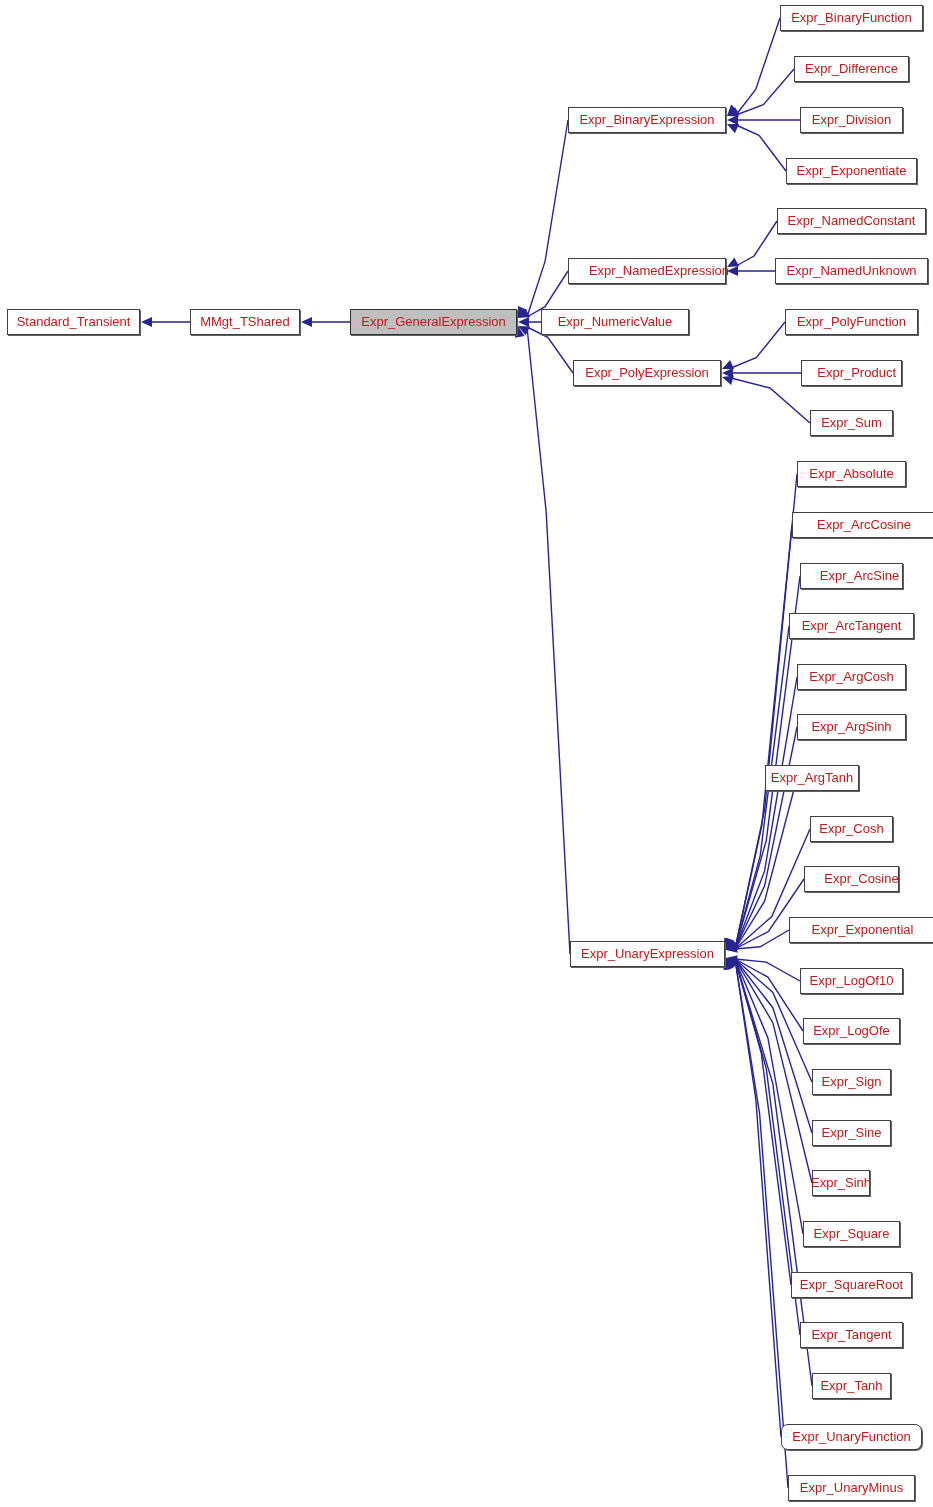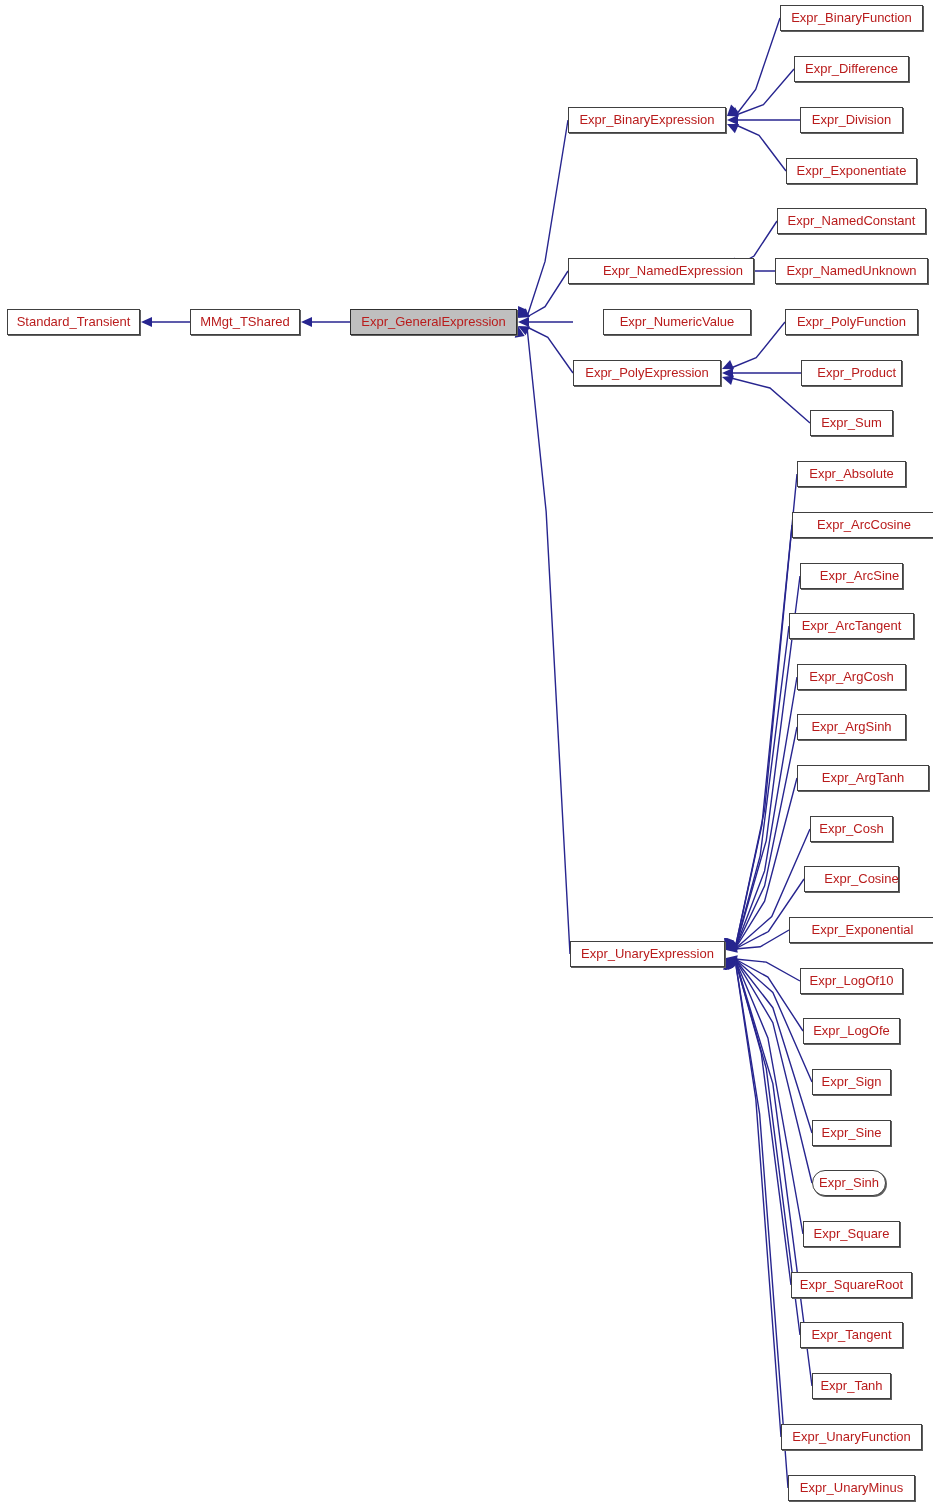--- a/index.html
+++ b/index.html
@@ -145,24 +145,24 @@
       </div>
       <div class="node" style="left: 190px; top: 309px; width: 110px;">
         <span class="node-label">MMgt_TShared</span>
       </div>
       <div class="node highlight" style="left: 350px; top: 309px; width: 167px;">
         <span class="node-label">Expr_GeneralExpression</span>
       </div>
       <div class="node" style="left: 568px; top: 107px; width: 158px;">
         <span class="node-label">Expr_BinaryExpression</span>
       </div>
-      <div class="node" style="left: 568px; top: 258px; width: 186px; padding-left: 24px;">
+      <div class="node" style="left: 568px; top: 258px; width: 158px; padding-left: 24px;">
         <span class="node-label">Expr_NamedExpression</span>
       </div>
-      <div class="node" style="left: 603px; top: 309px; width: 148px;">
+      <div class="node" style="left: 541px; top: 309px; width: 148px;">
         <span class="node-label">Expr_NumericValue</span>
       </div>
       <div class="node" style="left: 573px; top: 360px; width: 148px;">
         <span class="node-label">Expr_PolyExpression</span>
       </div>
       <div class="node" style="left: 570px; top: 941px; width: 155px;">
         <span class="node-label">Expr_UnaryExpression</span>
       </div>
       <div class="node" style="left: 780px; top: 5px; width: 143px;">
         <span class="node-label">Expr_BinaryFunction</span>
@@ -202,21 +202,21 @@
       </div>
       <div class="node" style="left: 789px; top: 613px; width: 125px;">
         <span class="node-label">Expr_ArcTangent</span>
       </div>
       <div class="node" style="left: 797px; top: 664px; width: 109px;">
         <span class="node-label">Expr_ArgCosh</span>
       </div>
       <div class="node" style="left: 797px; top: 714px; width: 109px;">
         <span class="node-label">Expr_ArgSinh</span>
       </div>
-      <div class="node" style="left: 797px; top: 765px; width: 132px;">
+      <div class="node" style="left: 765px; top: 765px; width: 94px;">
         <span class="node-label">Expr_ArgTanh</span>
       </div>
       <div class="node" style="left: 810px; top: 816px; width: 83px;">
         <span class="node-label">Expr_Cosh</span>
       </div>
       <div class="node" style="left: 804px; top: 866px; width: 95px; padding-left: 20px;">
         <span class="node-label">Expr_Cosine</span>
       </div>
       <div class="node" style="left: 789px; top: 917px; width: 147px;">
         <span class="node-label">Expr_Exponential</span>
@@ -226,35 +226,35 @@
       </div>
       <div class="node" style="left: 803px; top: 1018px; width: 97px;">
         <span class="node-label">Expr_LogOfe</span>
       </div>
       <div class="node" style="left: 812px; top: 1069px; width: 79px;">
         <span class="node-label">Expr_Sign</span>
       </div>
       <div class="node" style="left: 812px; top: 1120px; width: 79px; justify-content: center;">
         <span class="node-label">Expr_Sine</span>
       </div>
-      <div class="node" style="left: 812px; top: 1170px; width: 74px; border-radius: 13px;">
+      <div class="node" style="left: 812px; top: 1170px; width: 58px;">
         <span class="node-label">Expr_Sinh</span>
       </div>
       <div class="node" style="left: 803px; top: 1221px; width: 97px;">
         <span class="node-label">Expr_Square</span>
       </div>
       <div class="node" style="left: 791px; top: 1272px; width: 121px;">
         <span class="node-label">Expr_SquareRoot</span>
       </div>
       <div class="node" style="left: 800px; top: 1322px; width: 103px;">
         <span class="node-label">Expr_Tangent</span>
       </div>
       <div class="node" style="left: 812px; top: 1373px; width: 79px;">
         <span class="node-label">Expr_Tanh</span>
       </div>
-      <div class="node" style="left: 781px; top: 1424px; width: 141px;">
+      <div class="node" style="left: 781px; top: 1424px; width: 141px; border-radius: 7px;">
         <span class="node-label">Expr_UnaryFunction</span>
       </div>
       <div class="node" style="left: 788px; top: 1475px; width: 127px;">
         <span class="node-label">Expr_UnaryMinus</span>
       </div>
     </div>
 </div>
 
 </body></html>

